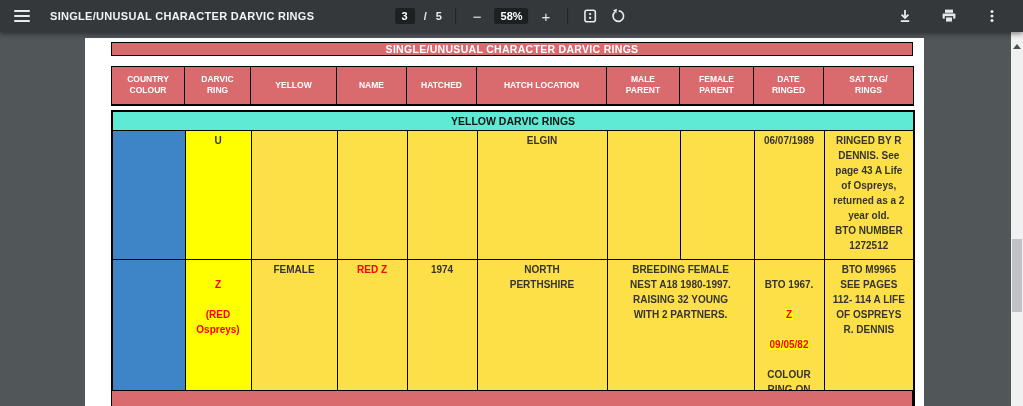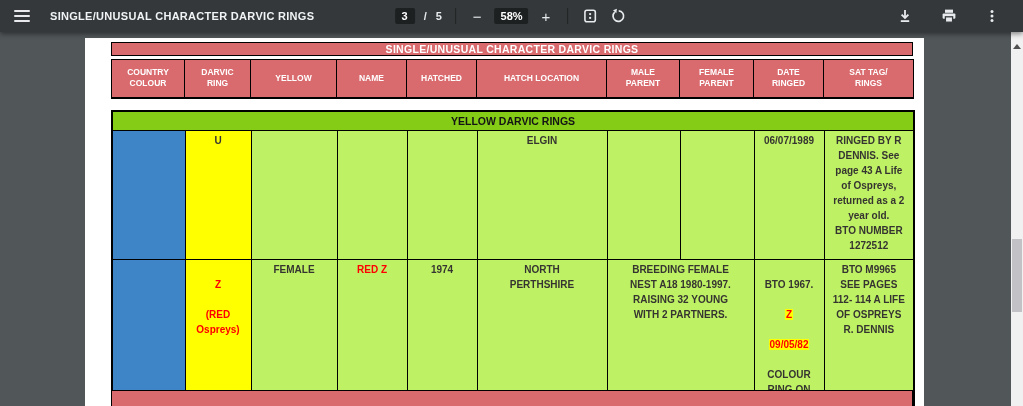--- a/index.html
+++ b/index.html
@@ -52,40 +52,40 @@
   }
 
   .doc-title {
     position: absolute; left: 26px; top: 4px; width: 802px; height: 14px;
     background: #d96a6e; border: 1px solid #000;
     color: #ffffff; font-size: 10.5px; font-weight: 700; letter-spacing: .3px;
     text-align: center; line-height: 12px;
   }
 
   table { border-collapse: collapse; table-layout: fixed; width: 802px; }
-  .header-table { position: absolute; left: 26px; top: 21px; }
+  .header-table { position: absolute; left: 26px; top: 28px; }
   .header-table th {
     background: #d96a6e; color: #ffffff;
     border: 1px solid #000; border-bottom: 2px solid #000;
     font-size: 8.5px; font-weight: 700; line-height: 1.35;
     height: 38px; text-align: center; vertical-align: middle;
     padding: 0 2px; white-space: pre-line;
   }
 
   .data-table { position: absolute; left: 26px; top: 72px; border: 2px solid #000; }
   .data-table td {
     border: 1px solid #000;
     font-size: 10px; font-weight: 700; color: #363431;
     text-align: center; vertical-align: top;
     padding: 2px 3px; line-height: 15px;
     white-space: pre-line;
-    background: #bef264;
+    background: #fde047;
   }
   .data-table tr.section-row td {
-    background: #84cc16; color: #141414; font-size: 10.5px;
+    background: #5eead4; color: #141414; font-size: 10.5px;
     height: 19px; line-height: 16px; vertical-align: middle; padding: 0;
   }
   .row-1 td { height: 129px; }
   .row-2 td { height: 122px; }
   .c-blue { background: #3d85c6 !important; }
   .c-yellow { background: #ffff00 !important; }
   .red-text { color: #fe0000 !important; }
   .hl { background: #ffff00; color: #fe0000; padding: 0 1px; }
 
   .red-bar {

